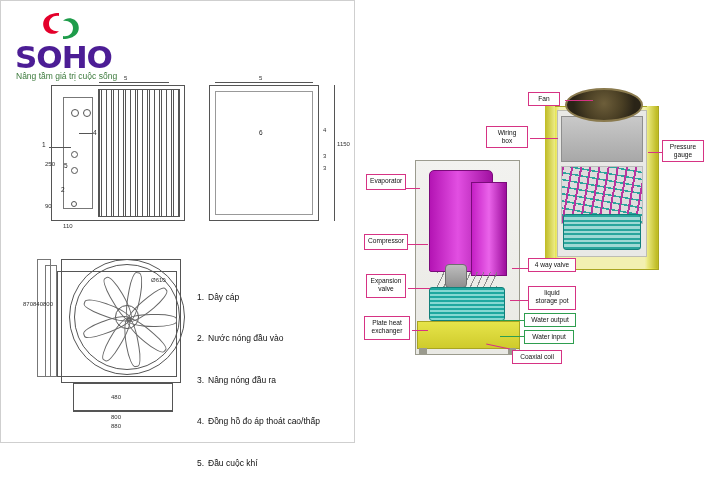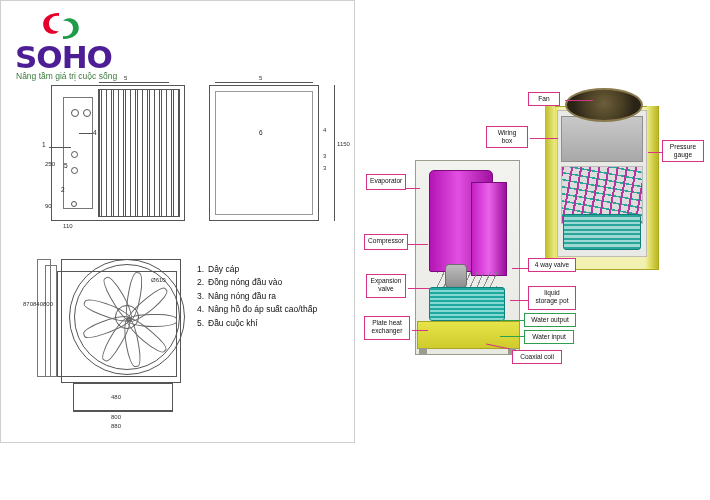--- a/index.html
+++ b/index.html
@@ -73,20 +73,21 @@
     border: 1px solid #666; border-radius: 50% 40% 45% 55%;
     transform-origin: 2px 5.5px;
     background: transparent;
   }
 
   
   #legend { position: absolute; left: 196px; top: 262px; width: 150px; }
   #legend li {
     font-size: 8.5px; color: #111; line-height: 13.4px;
     list-style: none;
+    margin-top: 28px;
   }
   #legend ol { margin: 0; padding: 0; }
   .legend-num { display: inline-block; width: 11px; }
 
   
   #right-panel { position: absolute; left: 360px; top: 0; width: 350px; height: 500px; }
 
   .callout {
     position: absolute;
     border: 1px solid #d63384;
@@ -264,27 +265,27 @@
   <div class="dim-txt" style="left:110px; top:413px;">800</div>
   <div class="dim-txt" style="left:110px; top:422px;">880</div>
   <div class="dwg-line" style="left:72px; top:410px; width:100px; height:1px;"></div>
 
   <div id="legend">
     <ol>
       <li>
         <span class="legend-num">1.</span><span>Dây cáp</span>
       </li>
       <li>
-        <span class="legend-num">2.</span><span>Đồng nóng đầu vào</span>
+        <span class="legend-num">2.</span><span>Nước nóng đầu vào</span>
       </li>
       <li>
         <span class="legend-num">3.</span><span>Nâng nóng đầu ra</span>
       </li>
       <li>
-        <span class="legend-num">4.</span><span>Nâng hồ đo áp suất cao/thấp</span>
+        <span class="legend-num">4.</span><span>Đồng hồ đo áp thoát cao/thấp</span>
       </li>
       <li>
         <span class="legend-num">5.</span><span>Đầu cuộc khí</span>
       </li>
     </ol>
   </div>
 </div>
 
 <div id="right-panel">
 

